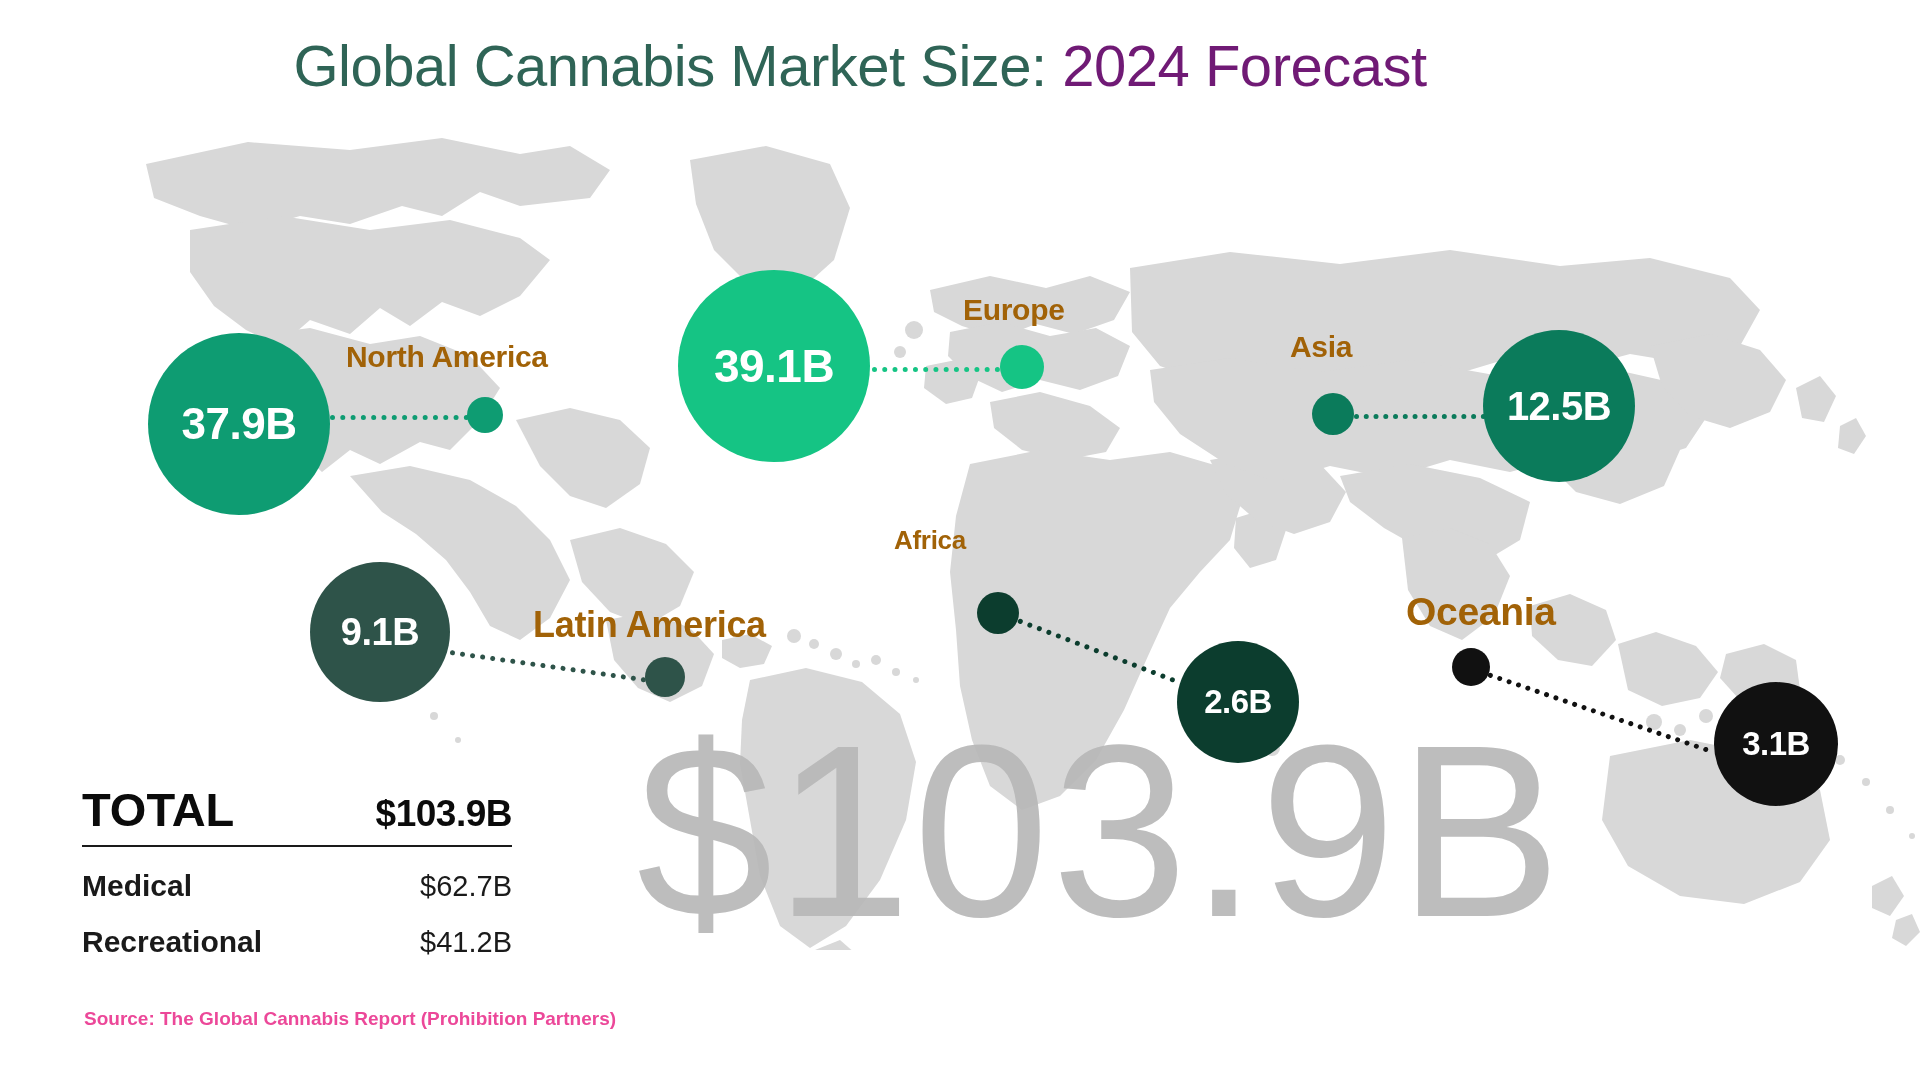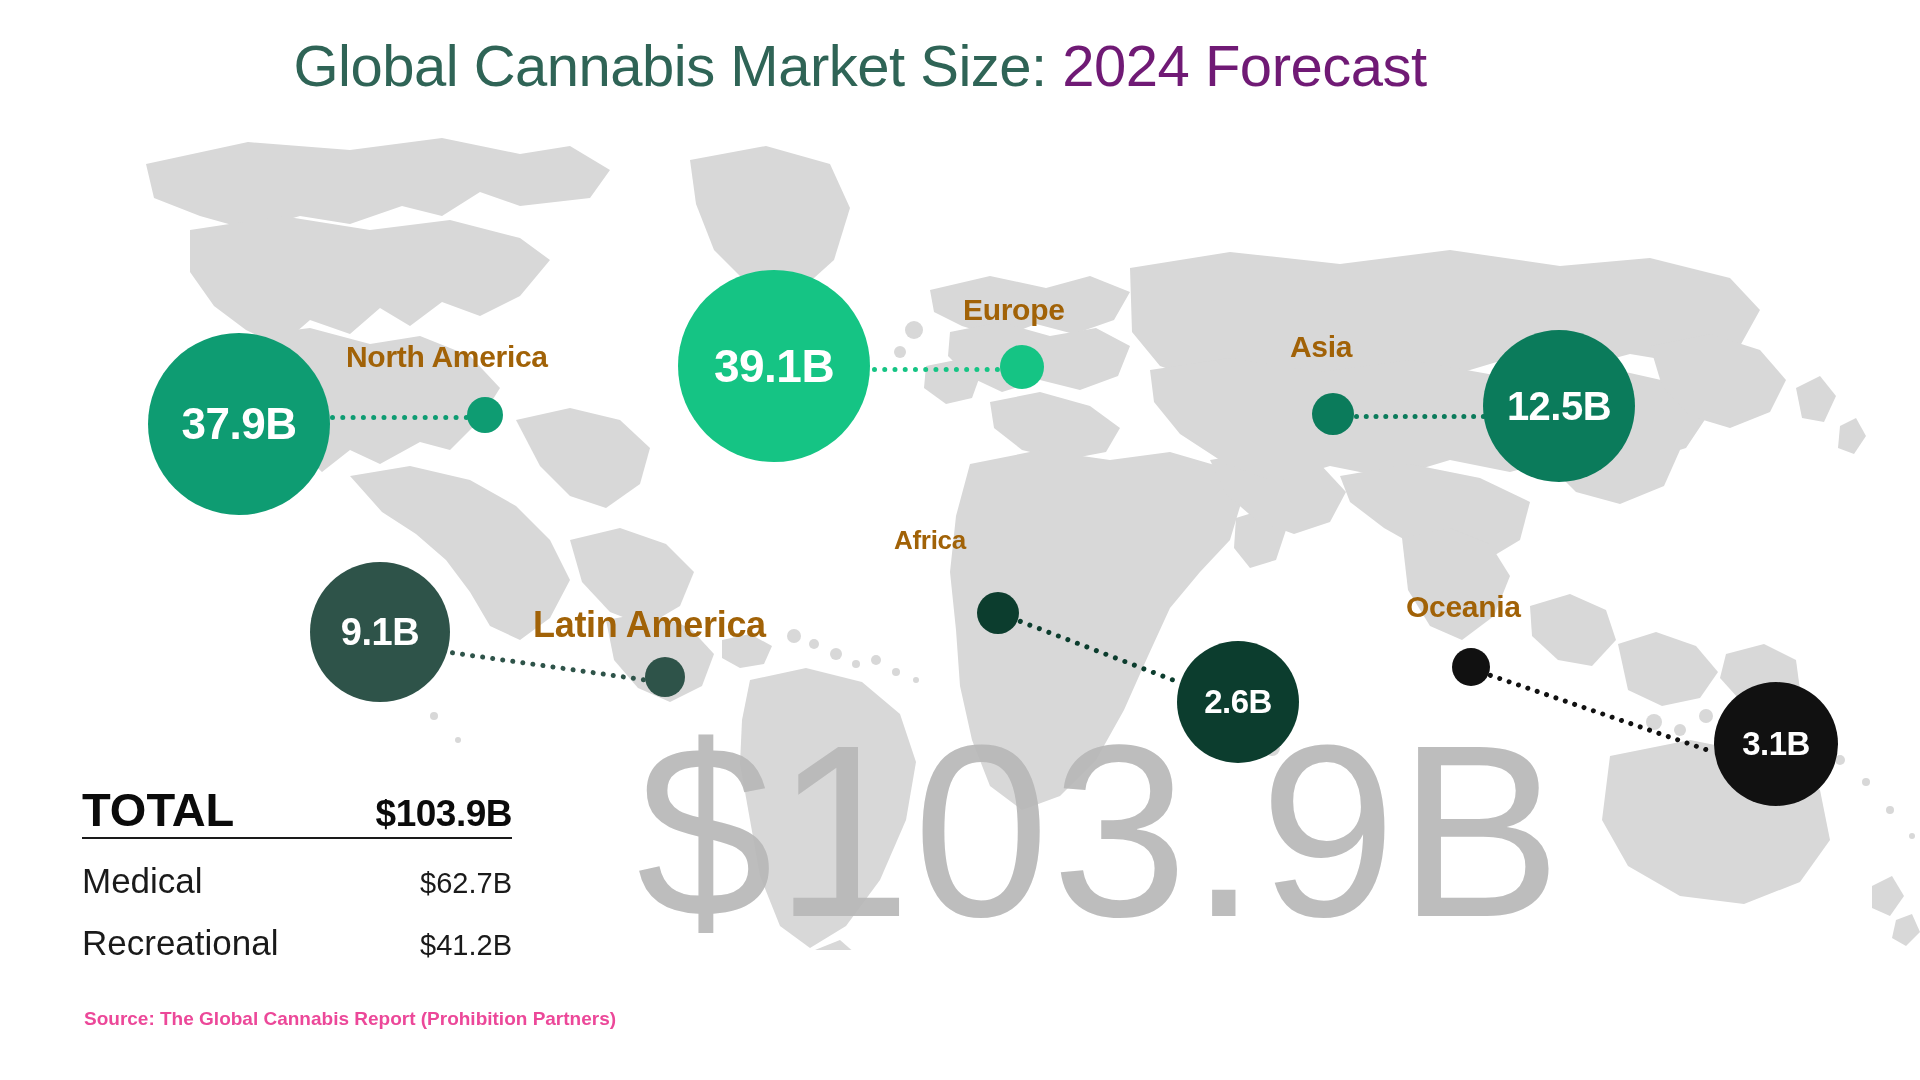--- a/index.html
+++ b/index.html
@@ -92,41 +92,41 @@
   
   #legend {
     position: absolute;
     left: 82px; top: 782px;
     width: 430px;
   }
   #legend-total-row {
     display: flex;
     align-items: baseline;
     justify-content: space-between;
-    padding-bottom: 0;
+    padding-bottom: 8px;
   }
   #legend-total-label {
     font-size: 47px; font-weight: 700; color: #0B0B0B;
     letter-spacing: 0px;
   }
   #legend-total-value {
     font-size: 37px; font-weight: 700; color: #0B0B0B;
     letter-spacing: -0.5px;
   }
   #legend-divider {
     height: 2px; background: #1A1A1A; width: 100%;
   }
   .legend-row {
     display: flex;
     align-items: baseline;
     justify-content: space-between;
     margin-top: 22px;
   }
   .legend-row-label {
-    font-size: 35px; font-weight: 400; color: #1A1A1A;
+    font-size: 30px; font-weight: 700; color: #1A1A1A;
   }
   .legend-row-value {
     font-size: 29px; font-weight: 400; color: #1A1A1A;
   }
   #source {
     position: absolute;
     left: 84px; top: 1008px;
     font-size: 19px;
     font-weight: 700;
     color: #ec4899;
@@ -252,21 +252,21 @@
       <div class="bubble" style="left: 1177px; top: 641px; width: 122px; height: 122px; background: rgb(12, 61, 46); font-size: 33px;">
         <span>2.6B</span>
       </div>
       <div class="marker" style="left: 977px; top: 592px; width: 42px; height: 42px; background: rgb(12, 61, 46);"></div>
       <div class="region-label" style="left: 894px; top: 525px; font-size: 26px;">Africa</div>
       <div class="connector" style="left: 1488px; top: 672px; width: 233px; border-top-width: 5px; border-top-color: rgb(17, 17, 17); transform: rotate(19deg);"></div>
       <div class="bubble" style="left: 1714px; top: 682px; width: 124px; height: 124px; background: rgb(17, 17, 17); font-size: 33px;">
         <span>3.1B</span>
       </div>
       <div class="marker" style="left: 1452px; top: 648px; width: 38px; height: 38px; background: rgb(17, 17, 17);"></div>
-      <div class="region-label" style="left: 1406px; top: 590px; font-size: 30px;">Oceania</div>
+      <div class="region-label" style="left: 1406px; top: 590px; font-size: 39px;">Oceania</div>
     </div>
 
   <div id="legend">
     <div id="legend-total-row">
       <span id="legend-total-label">TOTAL</span>
       <span id="legend-total-value">$103.9B</span>
     </div>
     <div id="legend-divider"></div>
     <div id="legend-rows">
         <div class="legend-row">

